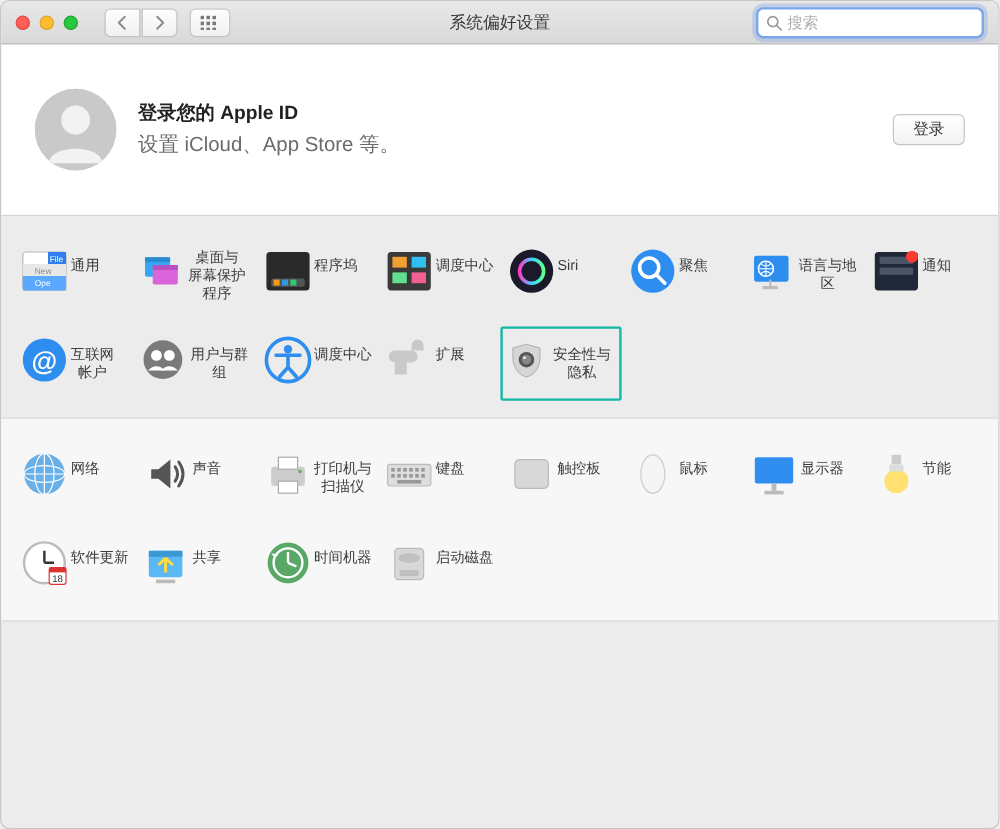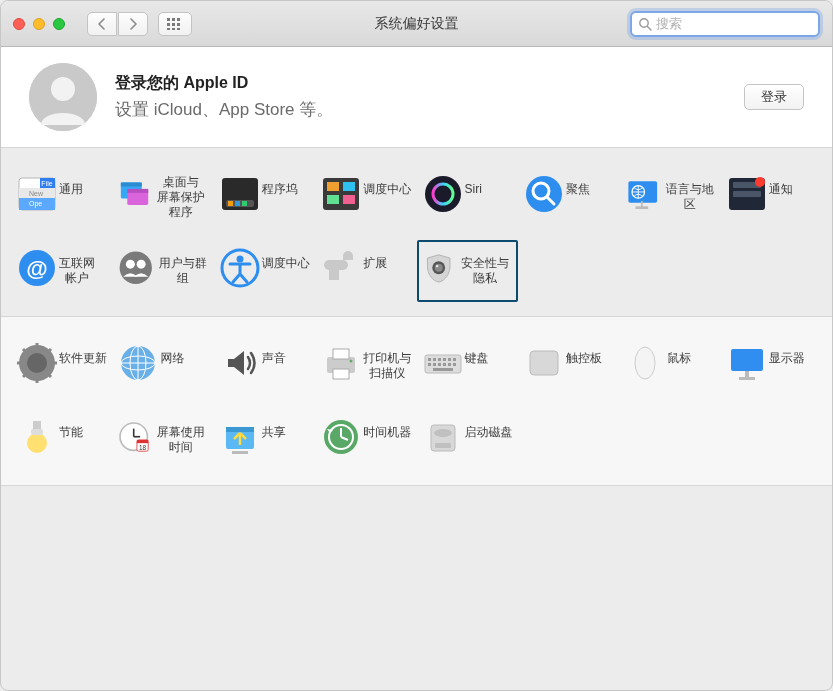--- a/index.html
+++ b/index.html
@@ -14,21 +14,21 @@
     width: 833px;
     height: 691px;
     background: #ececec;
     border: 1px solid #c7c7c7;
     border-radius: 8px;
     overflow: hidden;
     display: flex;
     flex-direction: column;
   }
   .titlebar {
-    height: 46px;
+    height: 36px;
     background: linear-gradient(#e8e8e8, #d9d9d9);
     border-bottom: 1px solid #b8b8b8;
     display: flex;
     align-items: center;
     padding: 0 12px;
     position: relative;
   }
   .traffic-lights { display: flex; gap: 8px; }
   .tlight { width: 12px; height: 12px; border-radius: 50%; }
   .tlight.red { background: #ff5f57; border: 0.5px solid #e1483f; }
@@ -63,21 +63,21 @@
   }
   .search-wrap svg{flex-shrink:0;}
   .search-input{
     border:none;outline:none;flex:1;font-size:13px;background:transparent;margin-left:4px;color:#555;
   }
   .search-input::placeholder{color:#b0b0b0;}
   .appleid {
     background:#fff;
     border-bottom:1px solid #d6d6d6;
     display:flex;align-items:center;
-    padding:16px 28px;
+    padding:37px 28px;
     gap:18px;
   }
   .avatar{
     width:68px;height:68px;border-radius:50%;
     background:#c9c9c9;
     display:flex;align-items:center;justify-content:center;
   }
   .appleid-text h2{font-size:16px;font-weight:600;color:#222;margin-bottom:4px;}
   .appleid-text p{font-size:17px;color:#6a6a6a;}
   .signin-btn{
@@ -99,21 +99,21 @@
     grid-template-columns:repeat(8,1fr);
     gap:12px 0;
   }
   .pref{
     display:flex;align-items:center;
     cursor:pointer;
     padding:4px 2px;
     border:2px solid transparent;
     border-radius:2px;
   }
-  .pref.highlight{border:2px solid #0c4a6e;}
+  .pref.highlight{border:2px solid #14b8a6;}
   .pref .ico{
     width:44px;height:44px;
     display:flex;align-items:center;justify-content:center;
     margin-bottom:6px;
   }
   .pref .lbl{
     font-size:12px;color:#3c3c3c;text-align:center;line-height:1.25;
     min-height:30px;
   }
   svg{display:block;}
@@ -329,39 +329,20 @@
               <circle cx="20" cy="20" r="1.5" fill="#eee"></circle>
             </svg>
           </div>
           <div class="lbl" style="white-space: pre-line;">安全性与隐私</div>
         </div>
       </div>
   </div>
 
   <div class="section light">
     <div class="grid" id="grid2">
-        <div class="pref">
-          <div class="ico">
-            <svg viewBox="0 0 44 44">
-              <circle cx="22" cy="22" r="18" fill="#888"></circle>
-              <circle cx="22" cy="22" r="10" fill="#666"></circle>
-              <g stroke="#888" stroke-width="3">
-                <line x1="22" y1="2" x2="22" y2="8"></line>
-                <line x1="22" y1="36" x2="22" y2="42"></line>
-                <line x1="2" y1="22" x2="8" y2="22"></line>
-                <line x1="36" y1="22" x2="42" y2="22"></line>
-                <line x1="8" y1="8" x2="12" y2="12"></line>
-                <line x1="32" y1="32" x2="36" y2="36"></line>
-                <line x1="8" y1="36" x2="12" y2="32"></line>
-                <line x1="32" y1="12" x2="36" y2="8"></line>
-              </g>
-            </svg>
-          </div>
-          <div class="lbl" style="white-space: pre-line;">软件更新</div>
-        </div>
         <div class="pref">
           <div class="ico">
             <svg viewBox="0 0 44 44">
               <circle cx="22" cy="22" r="17" fill="#6ab0e8"></circle>
               <ellipse cx="22" cy="22" rx="17" ry="7" fill="none" stroke="#fff" stroke-width="1"></ellipse>
               <ellipse cx="22" cy="22" rx="8" ry="17" fill="none" stroke="#fff" stroke-width="1"></ellipse>
               <line x1="5" y1="22" x2="39" y2="22" stroke="#fff"></line>
               <line x1="22" y1="5" x2="22" y2="39" stroke="#fff"></line>
             </svg>
           </div>
@@ -451,21 +432,21 @@
           <div class="ico">
             <svg viewBox="0 0 44 44">
               <circle cx="22" cy="22" r="17" fill="#fff" stroke="#bbb" stroke-width="2"></circle>
               <line x1="22" y1="22" x2="22" y2="12" stroke="#333" stroke-width="2"></line>
               <line x1="22" y1="22" x2="30" y2="22" stroke="#333" stroke-width="2"></line>
               <rect x="26" y="26" width="14" height="14" rx="2" fill="#fff" stroke="#d33"></rect>
               <rect x="26" y="26" width="14" height="4" fill="#d33"></rect>
               <text x="33" y="38" font-size="8" text-anchor="middle" fill="#333">18</text>
             </svg>
           </div>
-          <div class="lbl" style="white-space: pre-line;">屏幕使用时间</div>
+          <div class="lbl" style="white-space: pre-line;">软件更新</div>
         </div>
         <div class="pref">
           <div class="ico">
             <svg viewBox="0 0 44 44">
               <rect x="8" y="12" width="28" height="22" rx="2" fill="#5ab8f5"></rect>
               <rect x="8" y="12" width="28" height="5" fill="#3a98d5"></rect>
               <path d="M22 18 L28 24 M22 18 L16 24 M22 18 V30" stroke="#ffda40" stroke-width="2.5" fill="none"></path>
               <rect x="14" y="36" width="16" height="3" fill="#bbb"></rect>
             </svg>
           </div>

